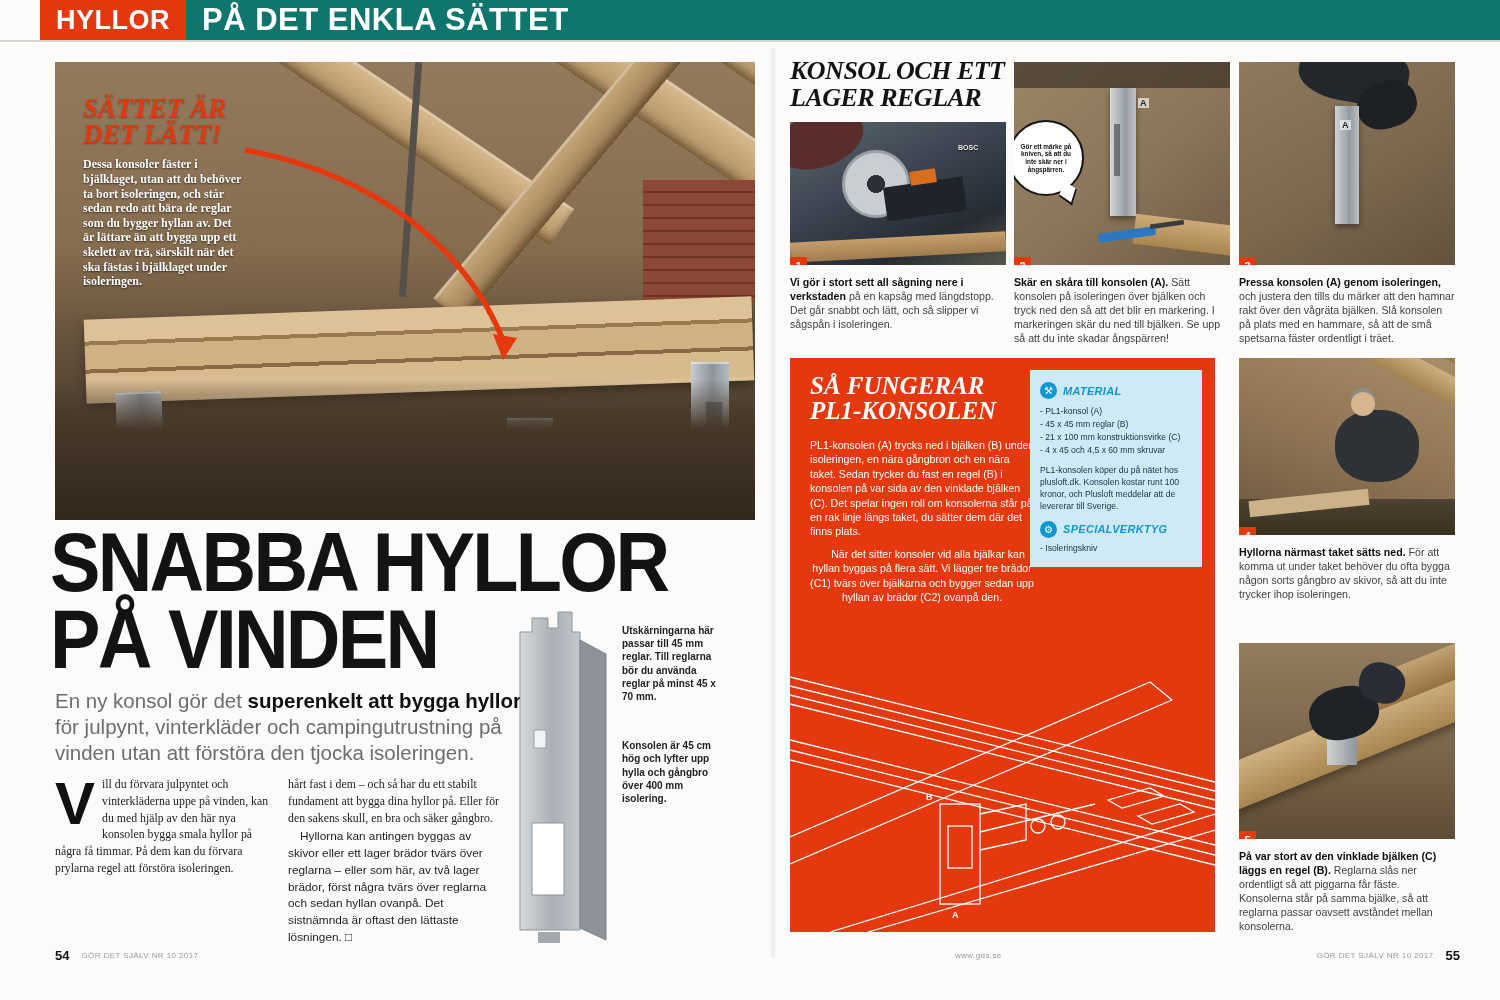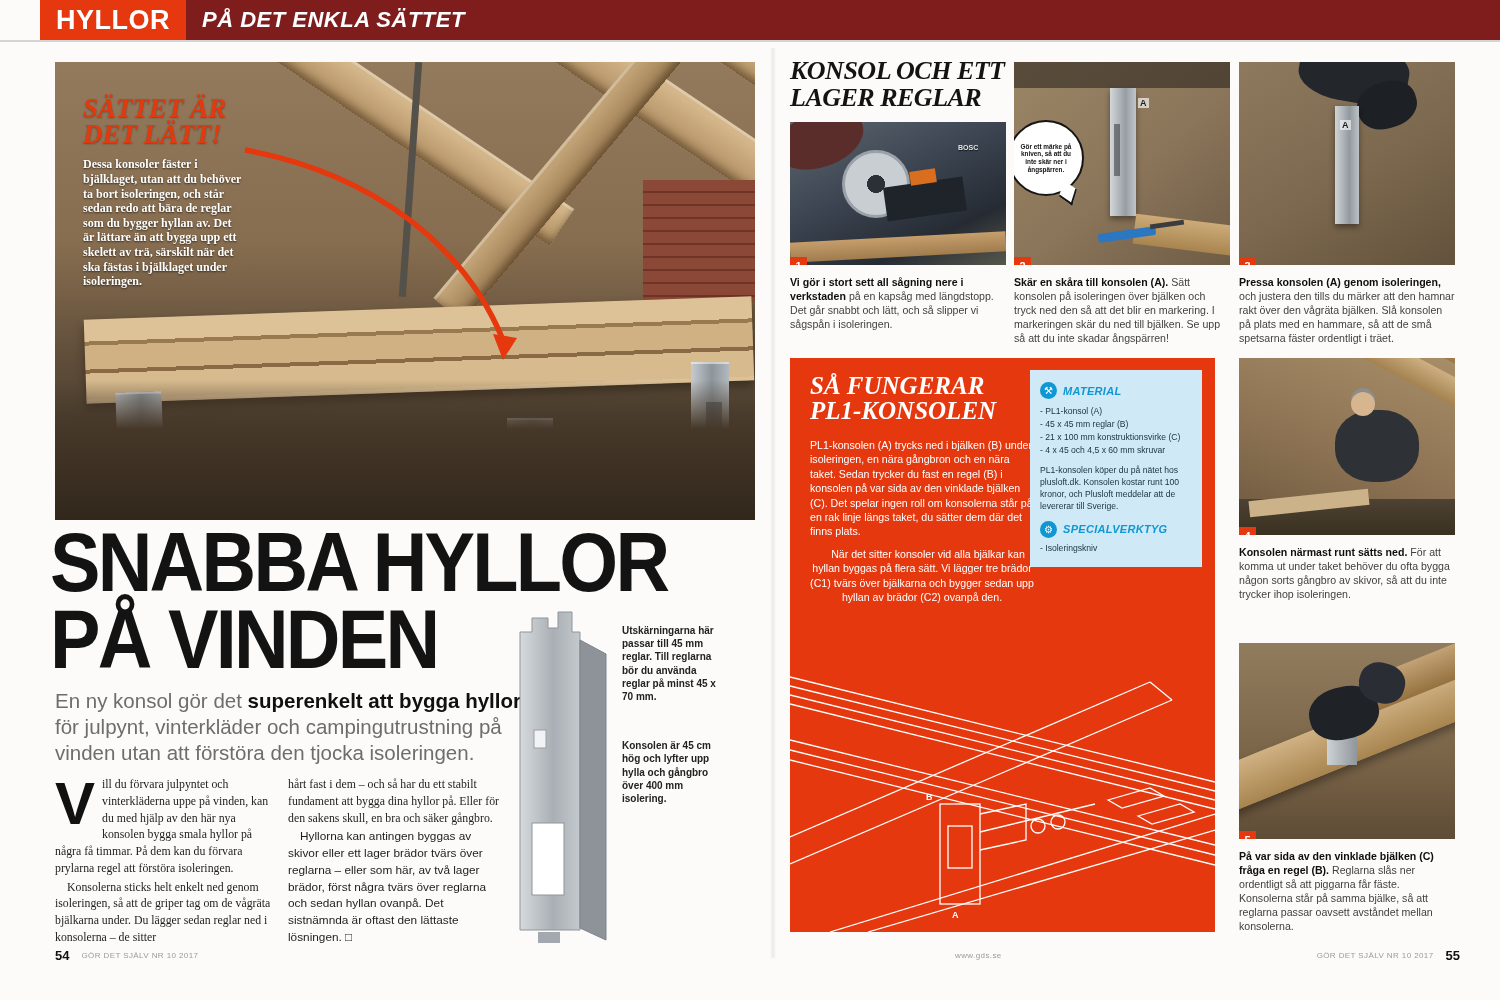--- a/index.html
+++ b/index.html
@@ -1,23 +1,23 @@
 <!DOCTYPE html>
 <html><head>
 <meta charset="utf-8">
 <style>
   html,body{margin:0;padding:0;background:#e9e7e4;}
   #canvas{position:relative;width:1500px;height:1000px;background:#fcfbfa;overflow:hidden;
           font-family:"Liberation Sans",sans-serif;color:#1c1c1c;}
   .abs{position:absolute;}
   
-  .topbar{position:absolute;left:40px;top:0;right:0;height:40px;background:#7f1d1d;display:flex;align-items:stretch;}
+  .topbar{position:absolute;left:40px;top:0;right:0;height:40px;background:#0f766e;display:flex;align-items:stretch;}
   .topbar-tag{background:#e5380e;color:#fff;font-weight:800;font-size:27px;display:flex;align-items:center;
               padding:0 16px;letter-spacing:.5px;}
-  .topbar-title{color:#fff;font-weight:800;font-style:italic;font-size:22px;display:flex;align-items:center;
+  .topbar-title{color:#fff;font-weight:800;font-size:31px;display:flex;align-items:center;
                 margin-left:16px;letter-spacing:.5px;}
   .toprule{position:absolute;left:0;top:40px;right:0;height:2px;background:#d6d4d1;}
   .gutter{position:absolute;left:770px;top:48px;width:6px;height:910px;
           background:linear-gradient(90deg,transparent,rgba(0,0,0,.07),transparent);}
   
   .hero{left:55px;top:62px;width:700px;height:458px;overflow:hidden;
         background:linear-gradient(180deg,#937a5d 0%,#876d4f 40%,#5d4c39 66%,#3e3427 100%);}
   .beam{position:absolute;background:linear-gradient(180deg,#d9bc90,#b08f63);
         box-shadow:inset 0 3px 0 rgba(255,255,255,.28), inset 0 -5px 8px rgba(55,35,15,.5);}
   .hbracket{position:absolute;width:46px;height:92px;
@@ -115,21 +115,20 @@
 
   <div class="abs headline">
     <div>SNABBA HYLLOR</div>
     <div>PÅ VINDEN</div>
   </div>
 
   <p class="abs stand" style="margin:0;"><span>En ny konsol gör det </span><b>superenkelt att bygga hyllor</b><span> för julpynt, vinterkläder och campingutrustning på vinden utan att förstöra den tjocka isoleringen.</span></p>
 
   <div class="abs bodycol" style="left:55px;">
     <p><span class="dropcap">V</span><span>ill du förvara julpyntet och vinterkläderna uppe på vinden, kan du med hjälp av den här nya konsolen bygga smala hyllor på några få timmar. På dem kan du förvara prylarna regel att förstöra isoleringen.</span></p>
-    <p>Konsolerna sticks helt enkelt ned genom isoleringen, så att de griper tag om de vågräta bjälkarna under. Du lägger sedan reglar ned i konsolerna – de sitter</p>
   </div>
   <div class="abs bodycol" style="left:288px;">
     <p>hårt fast i dem – och så har du ett stabilt fundament att bygga dina hyllor på. Eller för den sakens skull, en bra och säker gångbro.</p>
     <p class="endmark">Hyllorna kan antingen byggas av skivor eller ett lager brädor tvärs över reglarna – eller som här, av två lager brädor, först några tvärs över reglarna och sedan hyllan ovanpå. Det sistnämnda är oftast den lättaste lösningen. □</p>
   </div>
 
   <svg class="abs" style="left:498px;top:610px;" width="120" height="335">
     <defs>
       <linearGradient id="metal" x1="0" y1="0" x2="1" y2="0">
         <stop offset="0" stop-color="#d6dadd"></stop>
@@ -249,30 +248,30 @@
 
   <div class="photo" style="left:1239px;top:358px;width:216px;height:177px;background:linear-gradient(200deg,#a78d68 0%,#8c7252 55%,#6a563e 100%);">
     <div class="shape" style="left:-30px;top:-30px;width:300px;height:26px;background:linear-gradient(180deg,#cdaf82,#a3824f);transform:rotate(28deg);"></div>
     <div class="shape" style="left:40px;top:-40px;width:300px;height:30px;background:linear-gradient(180deg,#c6a679,#9a7948);transform:rotate(28deg);"></div>
     <div class="shape" style="left:96px;top:52px;width:84px;height:72px;background:#2e3136;border-radius:45%;"></div>
     <div class="shape" style="left:112px;top:34px;width:24px;height:24px;background:#d6b58f;border-radius:50%;box-shadow:0 -4px 0 #8d8d8d;"></div>
     <div class="shape" style="left:0;bottom:0;width:216px;height:36px;background:linear-gradient(180deg,#4e4233,#39301f);"></div>
     <div class="shape" style="left:10px;bottom:24px;width:120px;height:16px;background:#cbb289;transform:rotate(-6deg);"></div>
     <div class="badge">4</div>
   </div>
-  <div class="cap" style="left:1239px;top:546px;"><b>Konsolen närmast runt sätts ned.</b><span> För att komma ut under taket behöver du ofta bygga någon sorts gångbro av skivor, så att du inte trycker ihop isoleringen.</span></div>
+  <div class="cap" style="left:1239px;top:546px;"><b>Hyllorna närmast taket sätts ned.</b><span> För att komma ut under taket behöver du ofta bygga någon sorts gångbro av skivor, så att du inte trycker ihop isoleringen.</span></div>
 
   <div class="photo" style="left:1239px;top:643px;width:216px;height:196px;background:linear-gradient(180deg,#917c5e 0%,#7a6448 60%,#5f4c36 100%);">
     <div class="shape" style="left:-40px;top:70px;width:320px;height:46px;background:linear-gradient(180deg,#d0b183,#a8854f);transform:rotate(-22deg);box-shadow:0 5px 8px rgba(0,0,0,.35);"></div>
     <div class="shape" style="left:120px;top:10px;width:150px;height:34px;background:linear-gradient(180deg,#c3a275,#95713f);transform:rotate(-22deg);"></div>
     <div class="shape" style="left:88px;top:58px;width:30px;height:64px;background:linear-gradient(90deg,#ced2d5,#8f969c);"></div>
     <div class="shape" style="left:70px;top:44px;width:70px;height:52px;background:#1f2227;border-radius:45%;transform:rotate(-14deg);"></div>
     <div class="shape" style="left:120px;top:20px;width:46px;height:40px;background:#2a2d33;border-radius:45%;transform:rotate(16deg);"></div>
     <div class="badge">5</div>
   </div>
-  <div class="cap" style="left:1239px;top:850px;"><b>På var sida av den vinklade bjälken (C) fråga en regel (B).</b><span> Reglarna slås ner ordentligt så att piggarna får fäste. Konsolerna står på samma bjälke, så att reglarna passar oavsett avståndet mellan konsolerna.</span></div>
+  <div class="cap" style="left:1239px;top:850px;"><b>På var stort av den vinklade bjälken (C) läggs en regel (B).</b><span> Reglarna slås ner ordentligt så att piggarna får fäste. Konsolerna står på samma bjälke, så att reglarna passar oavsett avståndet mellan konsolerna.</span></div>
 
   <div class="abs" style="right:40px;top:948px;display:flex;align-items:center;gap:12px;">
     <span class="foottext">GÖR DET SJÄLV NR 10 2017</span>
     <span class="pageno">55</span>
   </div>
 
 </div>
 
 </body></html>

